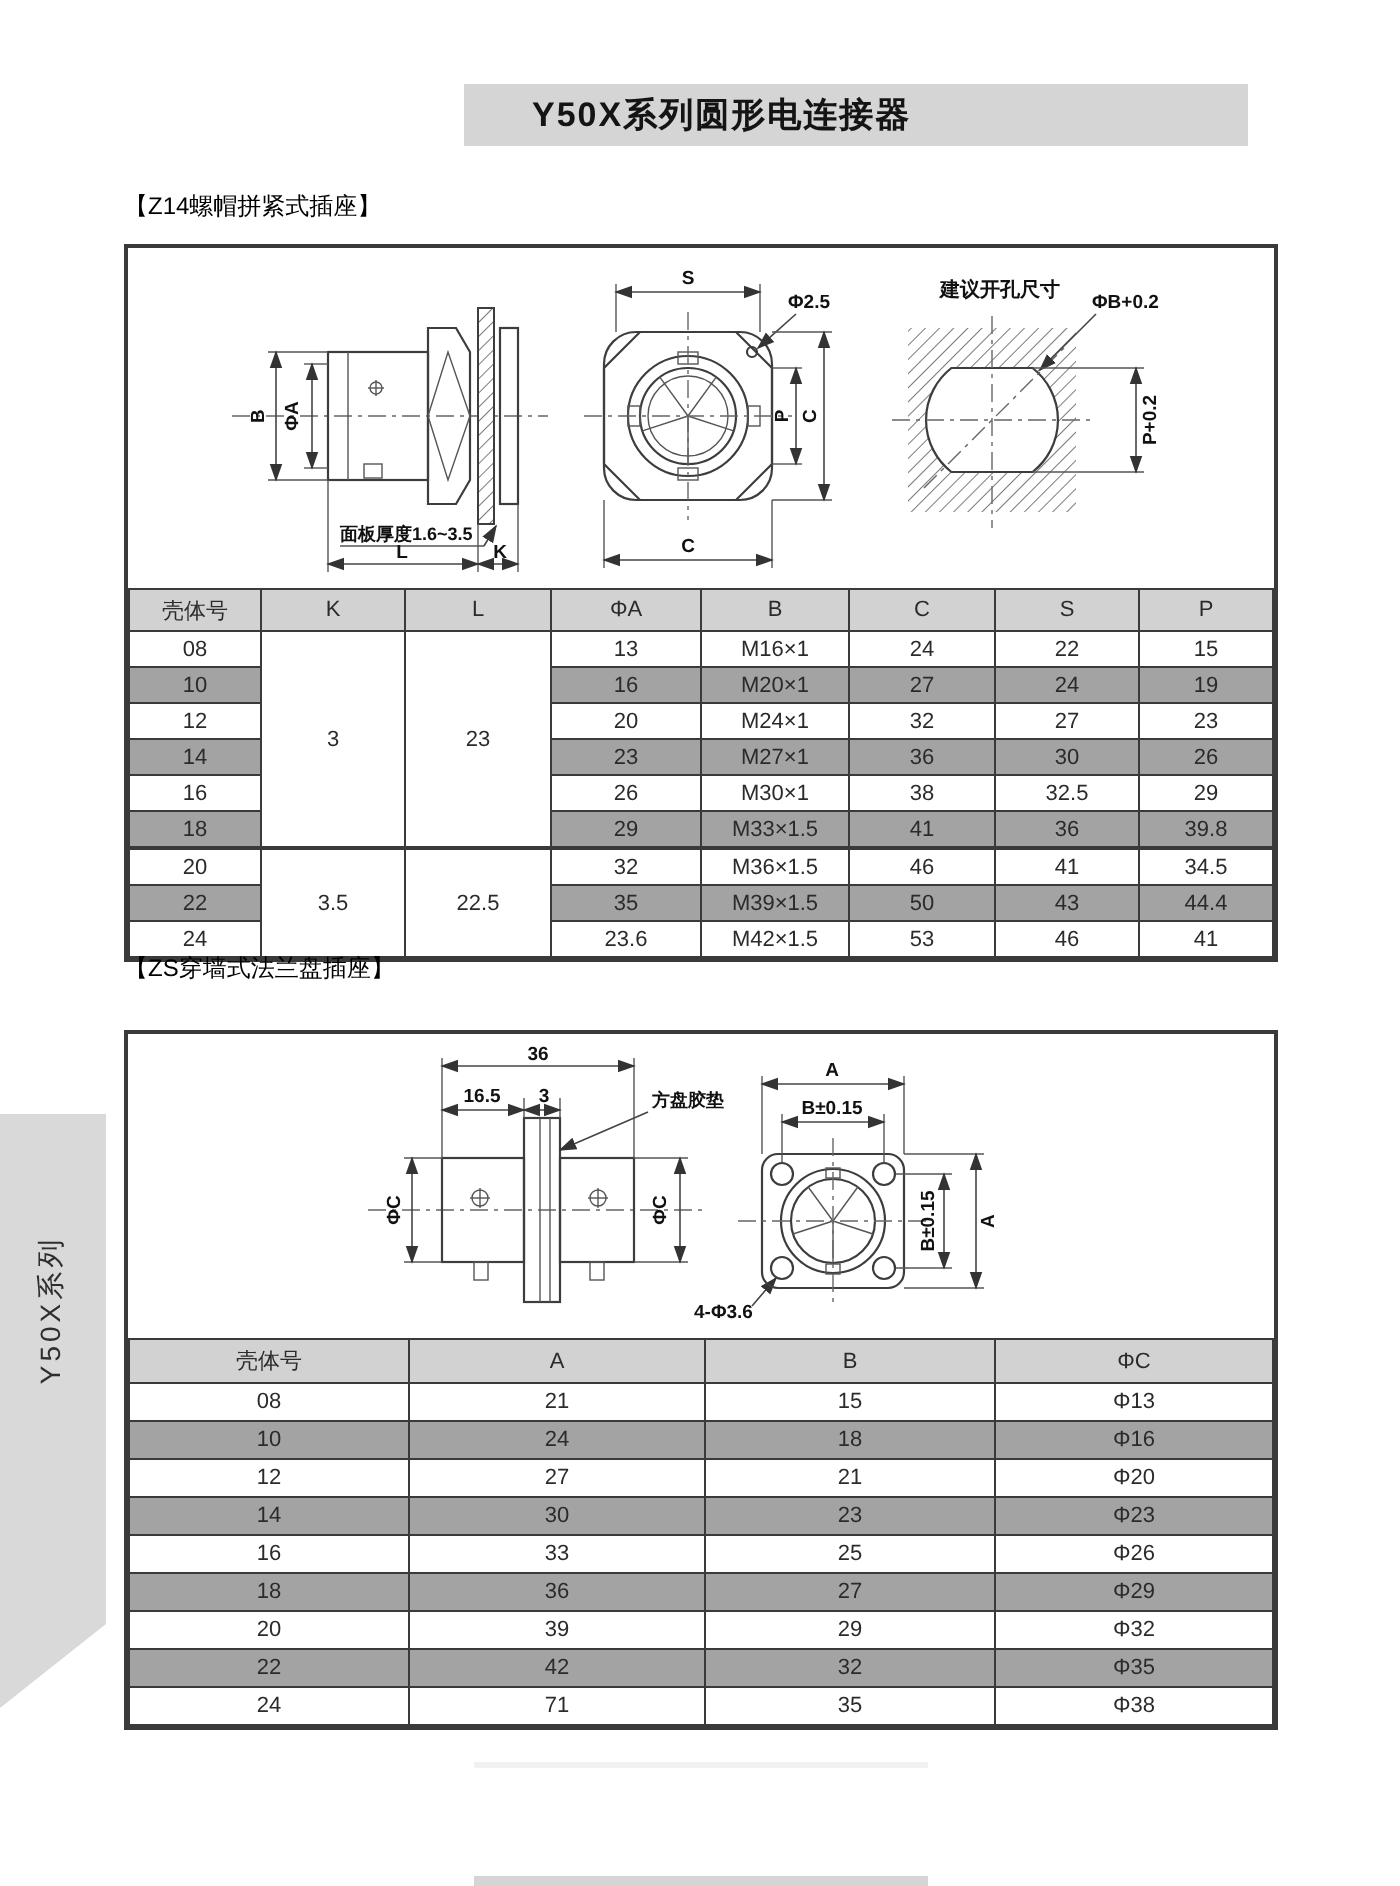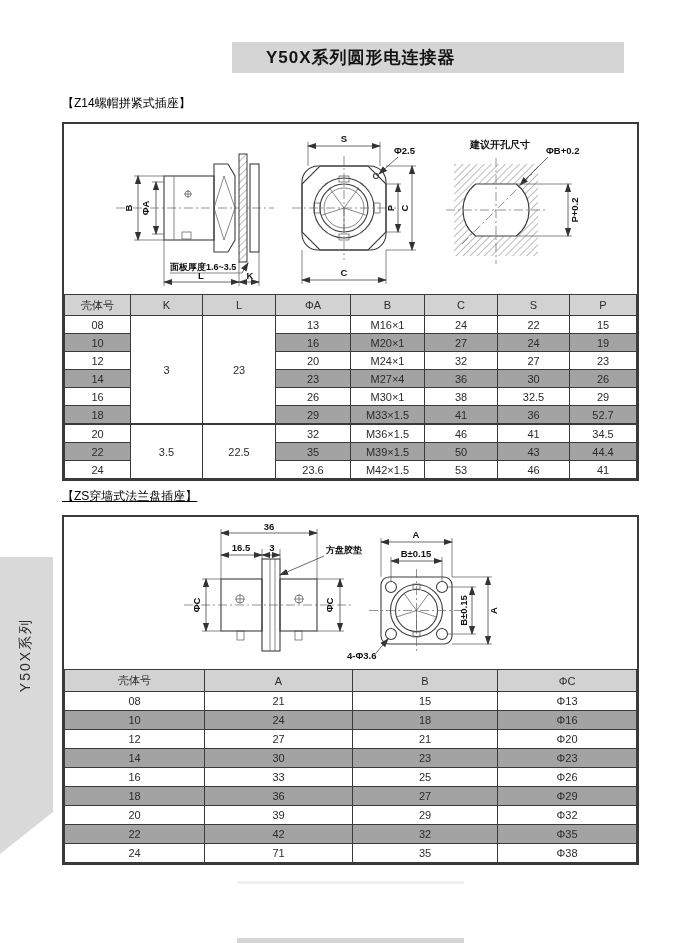--- a/index.html
+++ b/index.html
@@ -4,21 +4,21 @@
 <style>
   html,body{margin:0;padding:0;}
   body{
     width:700px;height:943px;position:relative;background:#ffffff;
     font-family:"Liberation Sans","DejaVu Sans",sans-serif;overflow:hidden;
   }
   .title-bar{position:absolute;left:232px;top:42px;width:392px;height:31px;background:#d5d5d5;}
   .title-bar .t{display:block;line-height:31px;padding-left:34px;font-size:17px;font-weight:bold;
     color:#141414;letter-spacing:1px;}
   .sec-heading{position:absolute;left:62px;font-size:12px;color:#000;}
-  #h1{top:95px;} #h2{top:488px;text-decoration:underline;}
+  #h1{top:95px;} #h2{top:476px;}
   .box{position:absolute;left:62px;width:577px;border:2px solid #3a3a3a;box-sizing:border-box;background:#fff;}
   #box1{top:122px;} #box2{top:515px;}
   svg.draw{display:block;background:#fff;}
   table{border-collapse:collapse;width:100%;table-layout:fixed;}
   th,td{border:1px solid #3a3a3a;text-align:center;font-size:11px;color:#2b2b2b;padding:0;overflow:hidden;}
   thead th{background:#d2d2d2;height:20px;font-weight:normal;}
   #box2 thead th{height:21px;}
   tbody td{height:17px;background:#fff;}
   #box2 tbody td{height:18px;}
   tr.alt td{background:#a3a3a3;}
@@ -202,40 +202,40 @@
           <td>12</td>
           <td>20</td>
           <td>M24×1</td>
           <td>32</td>
           <td>27</td>
           <td>23</td>
         </tr>
         <tr class="alt">
           <td>14</td>
           <td>23</td>
-          <td>M27×4</td>
+          <td>M27×1</td>
           <td>36</td>
           <td>30</td>
           <td>26</td>
         </tr>
         <tr class="">
           <td>16</td>
           <td>26</td>
           <td>M30×1</td>
           <td>38</td>
           <td>32.5</td>
           <td>29</td>
         </tr>
         <tr class="alt">
           <td>18</td>
           <td>29</td>
           <td>M33×1.5</td>
           <td>41</td>
           <td>36</td>
-          <td>52.7</td>
+          <td>39.8</td>
         </tr>
         <tr class=" group-start">
           <td>20</td>
           <td class="merged" rowspan="3">3.5</td>
           <td class="merged" rowspan="3">22.5</td>
           <td>32</td>
           <td>M36×1.5</td>
           <td>46</td>
           <td>41</td>
           <td>34.5</td>

